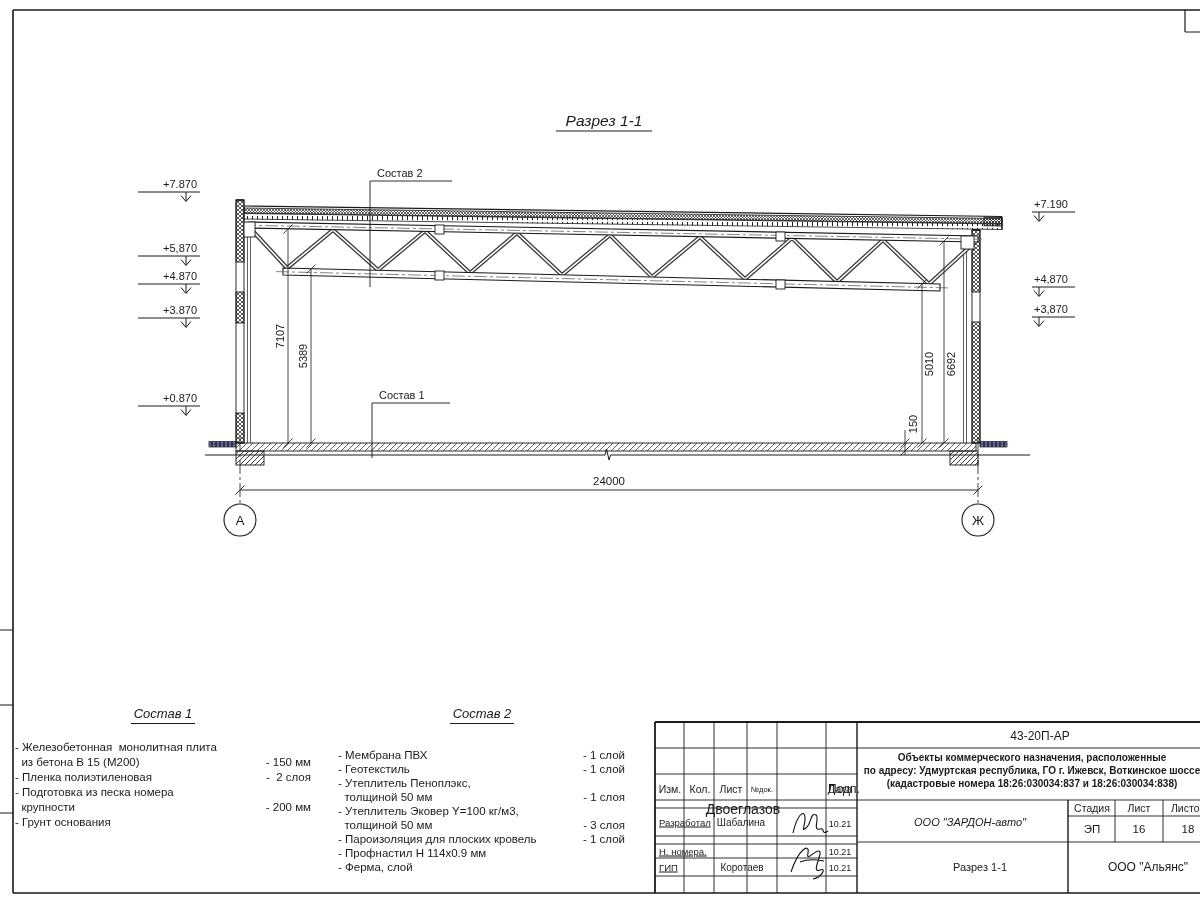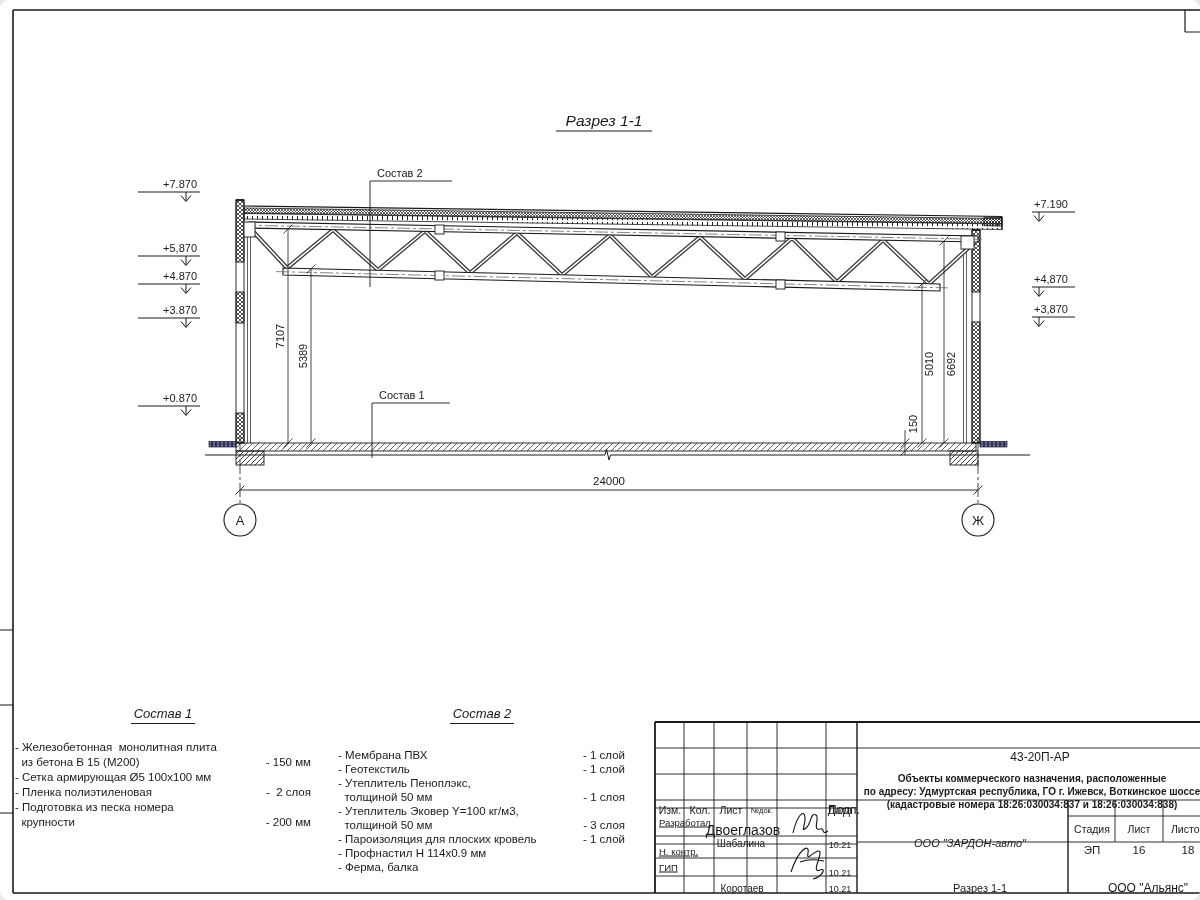--- a/index.html
+++ b/index.html
@@ -1,21 +1,21 @@
 <!DOCTYPE html>
 <html><head>
 <meta charset="utf-8">
 <style>
   html,body{margin:0;padding:0;background:#e8e8e8;}
   .page{position:relative;width:1200px;height:900px;background:#ffffff;overflow:hidden;
-        font-family:"Liberation Sans",sans-serif;color:#1a1a1a;border-radius:9px;}
+        font-family:"Liberation Sans",sans-serif;color:#1a1a1a;}
   .page svg{position:absolute;left:0;top:0;}
   svg text{font-family:"Liberation Sans",sans-serif;fill:#1a1a1a;stroke:none;}
   .t{position:absolute;white-space:nowrap;}
-  .c{transform:translate(-50%,-50%);margin-top:21px;}
+  .c{transform:translate(-50%,-50%);}
   .vc{transform:translate(0,-50%);text-decoration:underline;}
   .comp-header{position:absolute;text-align:center;font-size:13px;font-style:italic;}
   .comp-header span{display:inline-block;border-bottom:1px solid #1a1a1a;padding:0 3px 2px 3px;}
   .comp-list{position:absolute;font-size:11.5px;}
   .comp-row{display:flex;justify-content:space-between;white-space:pre;}
   .tb{font-size:10px;font-weight:bold;}
   .it{font-style:italic;}
 </style>
 </head>
 <body>
@@ -210,60 +210,60 @@
     <path d="M791,872 C799,848 810,843 808,853 C806,863 814,850 819,851 C824,852 810,874 820,870 C827,867 822,877 813,879 M800,862 C810,858 818,860 824,861"></path>
   </g>
 </svg>
 
 <div class="comp-header" style="left:14px;top:706px;width:298px">
   <span>Состав 1</span>
 </div>
 <div class="comp-list" style="left:15px;top:740px;width:296px;line-height:15px">
       <div class="comp-row"><span>- Железобетонная  монолитная плита</span><span></span></div>
       <div class="comp-row"><span>  из бетона В 15 (М200)</span><span>- 150 мм</span></div>
-      <div class="comp-row"><span>- Сетка армирующая Ø5 100x100 мм</span><span></span></div>
       <div class="comp-row"><span>- Пленка полиэтиленовая</span><span>-  2 слоя</span></div>
       <div class="comp-row"><span>- Подготовка из песка номера</span><span></span></div>
       <div class="comp-row"><span>  крупности</span><span>- 200 мм</span></div>
+      <div class="comp-row"><span>- Грунт основания</span><span></span></div>
     </div>
 
 <div class="comp-header" style="left:337px;top:706px;width:290px">
   <span>Состав 2</span>
 </div>
 <div class="comp-list" style="left:338px;top:748px;width:287px;line-height:14px">
       <div class="comp-row"><span>- Мембрана ПВХ</span><span>- 1 слой</span></div>
       <div class="comp-row"><span>- Геотекстиль</span><span>- 1 слой</span></div>
       <div class="comp-row"><span>- Утеплитель Пеноплэкс,</span><span></span></div>
       <div class="comp-row"><span>  толщиной 50 мм</span><span>- 1 слоя</span></div>
       <div class="comp-row"><span>- Утеплитель Эковер Y=100 кг/м3,</span><span></span></div>
       <div class="comp-row"><span>  толщиной 50 мм</span><span>- 3 слоя</span></div>
       <div class="comp-row"><span>- Пароизоляция для плоских кровель</span><span>- 1 слой</span></div>
       <div class="comp-row"><span>- Профнастил Н 114x0.9 мм</span><span></span></div>
-      <div class="comp-row"><span>- Ферма, балка</span><span></span></div>
+      <div class="comp-row"><span>- Ферма, слой</span><span></span></div>
     </div>
 
 <div>
   <span class="t c" style="left:1040px;top:736px;font-size:12px">43-20П-АР</span>
 
   <span class="t c tb" style="left:1032px;top:757px">Объекты коммерческого назначения, расположенные</span>
   <span class="t c tb" style="left:1032px;top:770px">по адресу: Удмуртская республика, ГО г. Ижевск, Воткинское шоссе</span>
   <span class="t c tb" style="left:1032px;top:783px">(кадастровые номера 18:26:030034:837 и 18:26:030034:838)</span>
 
   <span class="t c" style="left:670px;top:789px;font-size:10.5px">Изм.</span>
   <span class="t c" style="left:700px;top:789px;font-size:10.5px">Кол.</span>
   <span class="t c" style="left:731px;top:789px;font-size:10.5px">Лист</span>
   <span class="t c" style="left:762px;top:789px;font-size:7.5px">№док.</span>
   <span class="t c" style="left:844px;top:789px;font-size:12px">Подп.</span>
   <span class="t c" style="left:840px;top:789px;font-size:11px">Дата</span>
 
   <span class="t vc" style="left:659px;top:822px;font-size:9.5px">Разработал</span>
   <span class="t c" style="left:741px;top:822px;font-size:10px">Шабалина</span>
   <span class="t c" style="left:840px;top:824px;font-size:9px">10.21</span>
 
-  <span class="t vc" style="left:659px;top:851px;font-size:9.5px">Н. контр.</span>
+  <span class="t vc" style="left:659px;top:851px;font-size:9.5px">Н. номера.</span>
   <span class="t c" style="left:743px;top:809px;font-size:14px">Двоеглазов</span>
   <span class="t c" style="left:840px;top:852px;font-size:9px">10.21</span>
 
   <span class="t vc" style="left:659px;top:867px;font-size:9.5px">ГИП</span>
   <span class="t c" style="left:742px;top:867px;font-size:10px">Коротаев</span>
   <span class="t c" style="left:840px;top:868px;font-size:9px">10.21</span>
 
   <span class="t c it" style="left:970px;top:822px;font-size:11px">ООО "ЗАРДОН-авто"</span>
 
   <span class="t c" style="left:1092px;top:808px;font-size:10.5px">Стадия</span>

